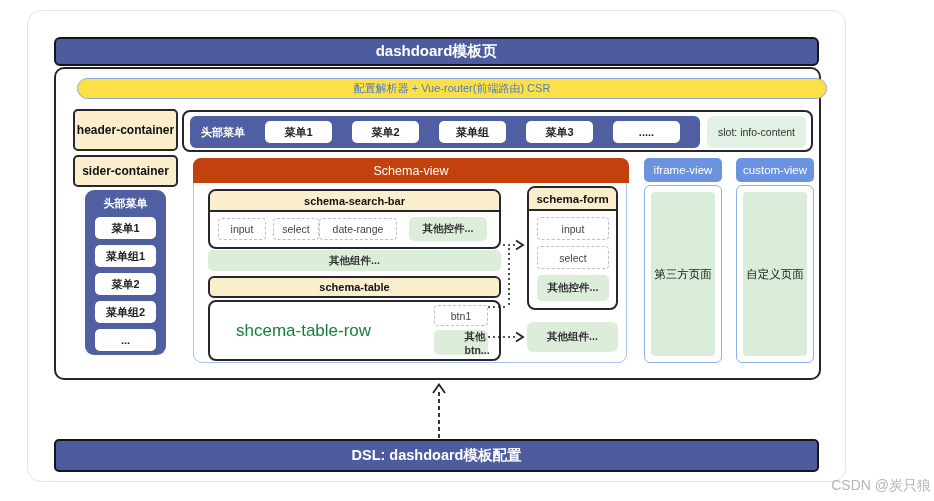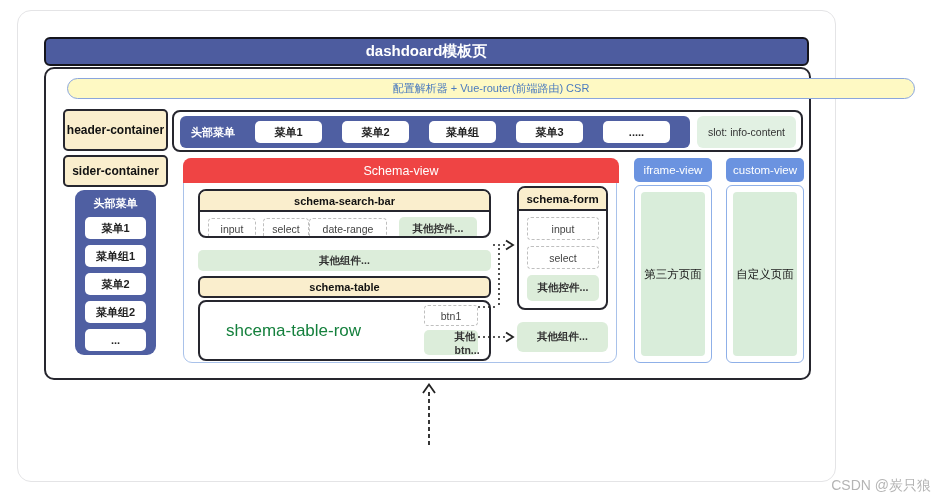--- a/index.html
+++ b/index.html
@@ -1,34 +1,34 @@
 <!DOCTYPE html>
 <html><head>
 <meta charset="utf-8">
 <style>
   * { margin:0; padding:0; box-sizing:border-box; }
   html,body { background:#fff; }
   body { font-family:"Liberation Sans","DejaVu Sans",sans-serif; }
   .canvas { position:relative; width:934px; height:501px; background:#fff; overflow:hidden; }
 
-  .outer-card { position:absolute; left:17px; top:10px; width:819px; height:472px;
+  .outer-card { position:absolute; left:27px; top:10px; width:819px; height:472px;
     border:1px solid #e4e4e6; border-radius:14px; background:#fff; }
 
   
   .title-bar { position:absolute; left:26px; top:26px; width:765px; height:29px;
     background:#4d5c9f; border:2px solid #15151c; border-radius:6px;
     color:#fff; font-weight:bold; font-size:15px; display:flex; align-items:center; justify-content:center; }
 
   
   .main-box { position:absolute; left:26px; top:56px; width:767px; height:313px;
     background:#fff; border:2px solid #26262e; border-radius:10px; }
 
-  .csr-pill { position:absolute; left:21px; top:9px; width:848px; height:21px;
+  .csr-pill { position:absolute; left:21px; top:9px; width:750px; height:21px;
     border:1.5px solid #8aa6dd; border-radius:12px; color:#4b7bbf; font-size:11px;
-    display:flex; align-items:center; justify-content:center; background:#fef9c3; }
+    display:flex; align-items:center; justify-content:center; background:#fde047; }
 
   .cream-label { position:absolute; background:#faeecd; border:2px solid #26262e; border-radius:5px;
     display:flex; align-items:center; justify-content:center; font-weight:bold; font-size:12px; color:#111; }
   .hc-label { left:17px; top:40px; width:105px; height:42px;text-align:right; }
   .sc-label { left:17px; top:86px; width:105px; height:32px; }
 
   .header-frame { position:absolute; left:126px; top:41px; width:631px; height:42px;
     border:2px solid #26262e; border-radius:8px; background:#fff; }
   .header-menubar { position:absolute; left:6px; top:4px; width:510px; height:32px;
     background:#4f5fa2; border-radius:6px; display:flex; align-items:center; }
@@ -41,25 +41,25 @@
 
   .sider-panel { position:absolute; left:29px; top:121px; width:81px; height:165px;
     background:#4f5fa2; border-radius:9px; }
   .sp-title { color:#fff; font-weight:bold; font-size:11px; text-align:center; padding-top:6px; }
   .sp-pill { width:61px; height:22px; margin:6px auto 0; background:#fff; border-radius:5px;
     display:flex; align-items:center; justify-content:center; font-size:11px; font-weight:bold; color:#222; }
 
   
   .schema-view { position:absolute; left:137px; top:89px; width:434px; height:205px;
     border:1.5px solid #a9c2ea; border-radius:9px; background:#fff; }
-  .sv-header { position:absolute; left:-1px; top:-1px; width:436px; height:25px; background:#ef4444;
+  .sv-header { position:absolute; left:-1px; top:-1px; width:436px; height:25px; background:#c2410c;
     border-radius:8px 8px 0 0; color:#fff; font-size:12.5px;
     display:flex; align-items:center; justify-content:center; }
 
-  .search-group { position:absolute; left:14px; top:30px; width:293px; height:49px;
+  .search-group { position:absolute; left:14px; top:30px; width:293px; height:60px;
     border:2px solid #26262e; border-radius:8px; background:#fff; overflow:hidden; }
   .sg-header { height:21px; background:#faeecd; border-bottom:2px solid #26262e;
     display:flex; align-items:center; justify-content:center; font-weight:bold; font-size:11px; color:#111; }
   .sg-row { display:flex; align-items:center; padding:5px 8px 0 8px; }
   .dashed-chip { border:1.5px dashed #bfbfbf; border-radius:4px; background:#fff;
     display:flex; align-items:center; justify-content:center; font-size:10.5px; color:#444; height:22px; }
   .green-chip { background:#dcedDC; background:#dcedda; border-radius:5px;
     display:flex; align-items:center; justify-content:center; font-size:10.5px; font-weight:bold; color:#333; }
   .c-input { width:48px; }
   .c-select { width:46px; margin-left:7px; }
@@ -200,17 +200,18 @@
         </div>
       </div>
 
     </div>
 
     <svg class="dsl-arrow" viewBox="0 0 22 64">
       <path d="M11,9 L11,62" stroke="#222" stroke-width="1.8" stroke-dasharray="4 3" fill="none"></path>
       <path d="M5,10 L11,1.5 L17,10" stroke="#222" stroke-width="1.8" fill="none"></path>
     </svg>
 
+    <div class="dsl-bar">DSL: dashdoard模板配置</div>
 
   </div>
 
   <div class="watermark">CSDN @炭只狼</div>
 </div>
 
 </body></html>

